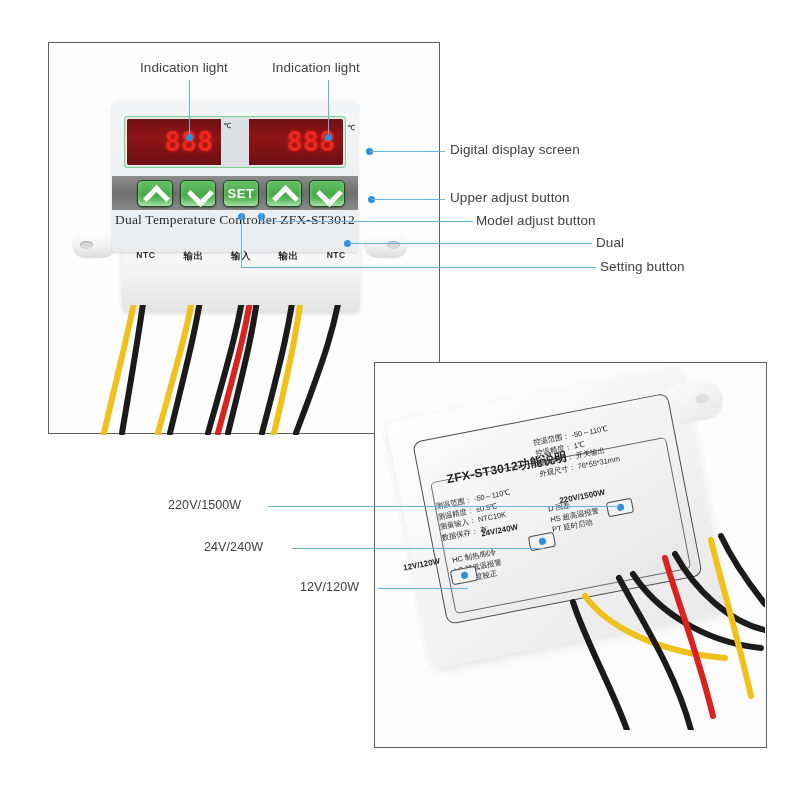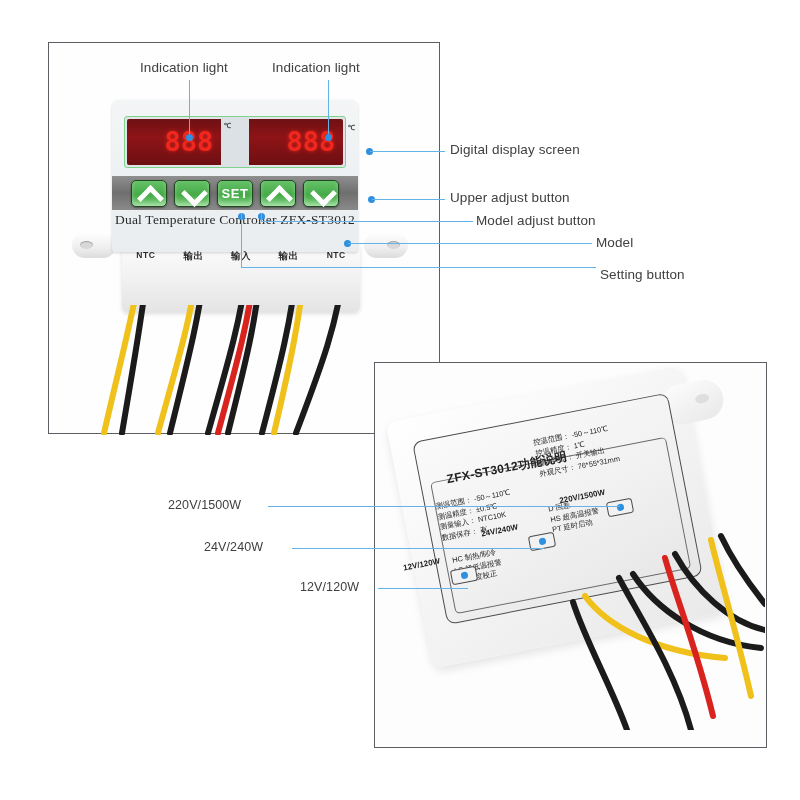--- a/index.html
+++ b/index.html
@@ -105,21 +105,21 @@
     border:1px solid #6d6d6d;
     top:8px;
   }
   .lamp.l { left:22px; }
   .lamp.r { right:22px; }
 
   
   #btn-strip {
     position:absolute; left:0; top:76px; width:246px; height:34px;
     background: linear-gradient(180deg,#8f8f8f 0%,#6f6f6f 50%,#8a8a8a 100%);
-    display:flex; align-items:center; justify-content:center; gap:7px;
+    display:flex; align-items:center; gap:7px;padding-left:25px;
   }
   .btn {
     width:36px; height:27px; border-radius:5px;
     background: linear-gradient(180deg,#66c168 0%,#44aa46 55%,#7ed07f 100%);
     border:1px solid #1f4a20;
     display:flex; align-items:center; justify-content:center;
     box-shadow: inset 0 -3px 4px rgba(255,255,255,.35), 0 1px 2px rgba(0,0,0,.4);
     cursor:pointer;
   }
   .btn .chev { width:20px; height:12px; position:relative; }
@@ -337,26 +337,26 @@
   <div class="cline" style="left:372px; top:199px; width:73px;"></div>
   <div class="ctext" style="left:450px; top:190px;">Upper adjust button</div>
 
   <div class="cdot" style="left:258px; top:213px;"></div>
   <div class="cvert" style="left:261px; top:213px; height:9px;"></div>
   <div class="cline" style="left:261px; top:221px; width:212px;"></div>
   <div class="ctext" style="left:476px; top:213px;">Model adjust button</div>
 
   <div class="cdot" style="left:344px; top:240px;"></div>
   <div class="cline" style="left:348px; top:243px; width:244px;"></div>
-  <div class="ctext" style="left:596px; top:235px;">Model</div>
+  <div class="ctext" style="left:596px; top:235px;">Dual</div>
 
   <div class="cdot" style="left:238px; top:213px;"></div>
   <div class="cvert" style="left:241px; top:213px; height:55px;"></div>
   <div class="cline" style="left:241px; top:267px; width:355px;"></div>
-  <div class="ctext" style="left:600px; top:259px;margin-top:8px;">Setting button</div>
+  <div class="ctext" style="left:600px; top:259px;">Setting button</div>
 
   <div class="panel" id="panel-btm"></div>
 
   <div id="device2">
     <div id="dev2-body">
       <div id="dev2-tab"></div>
 
       <div id="sticker">
         <div id="sticker-inner"></div>
 

